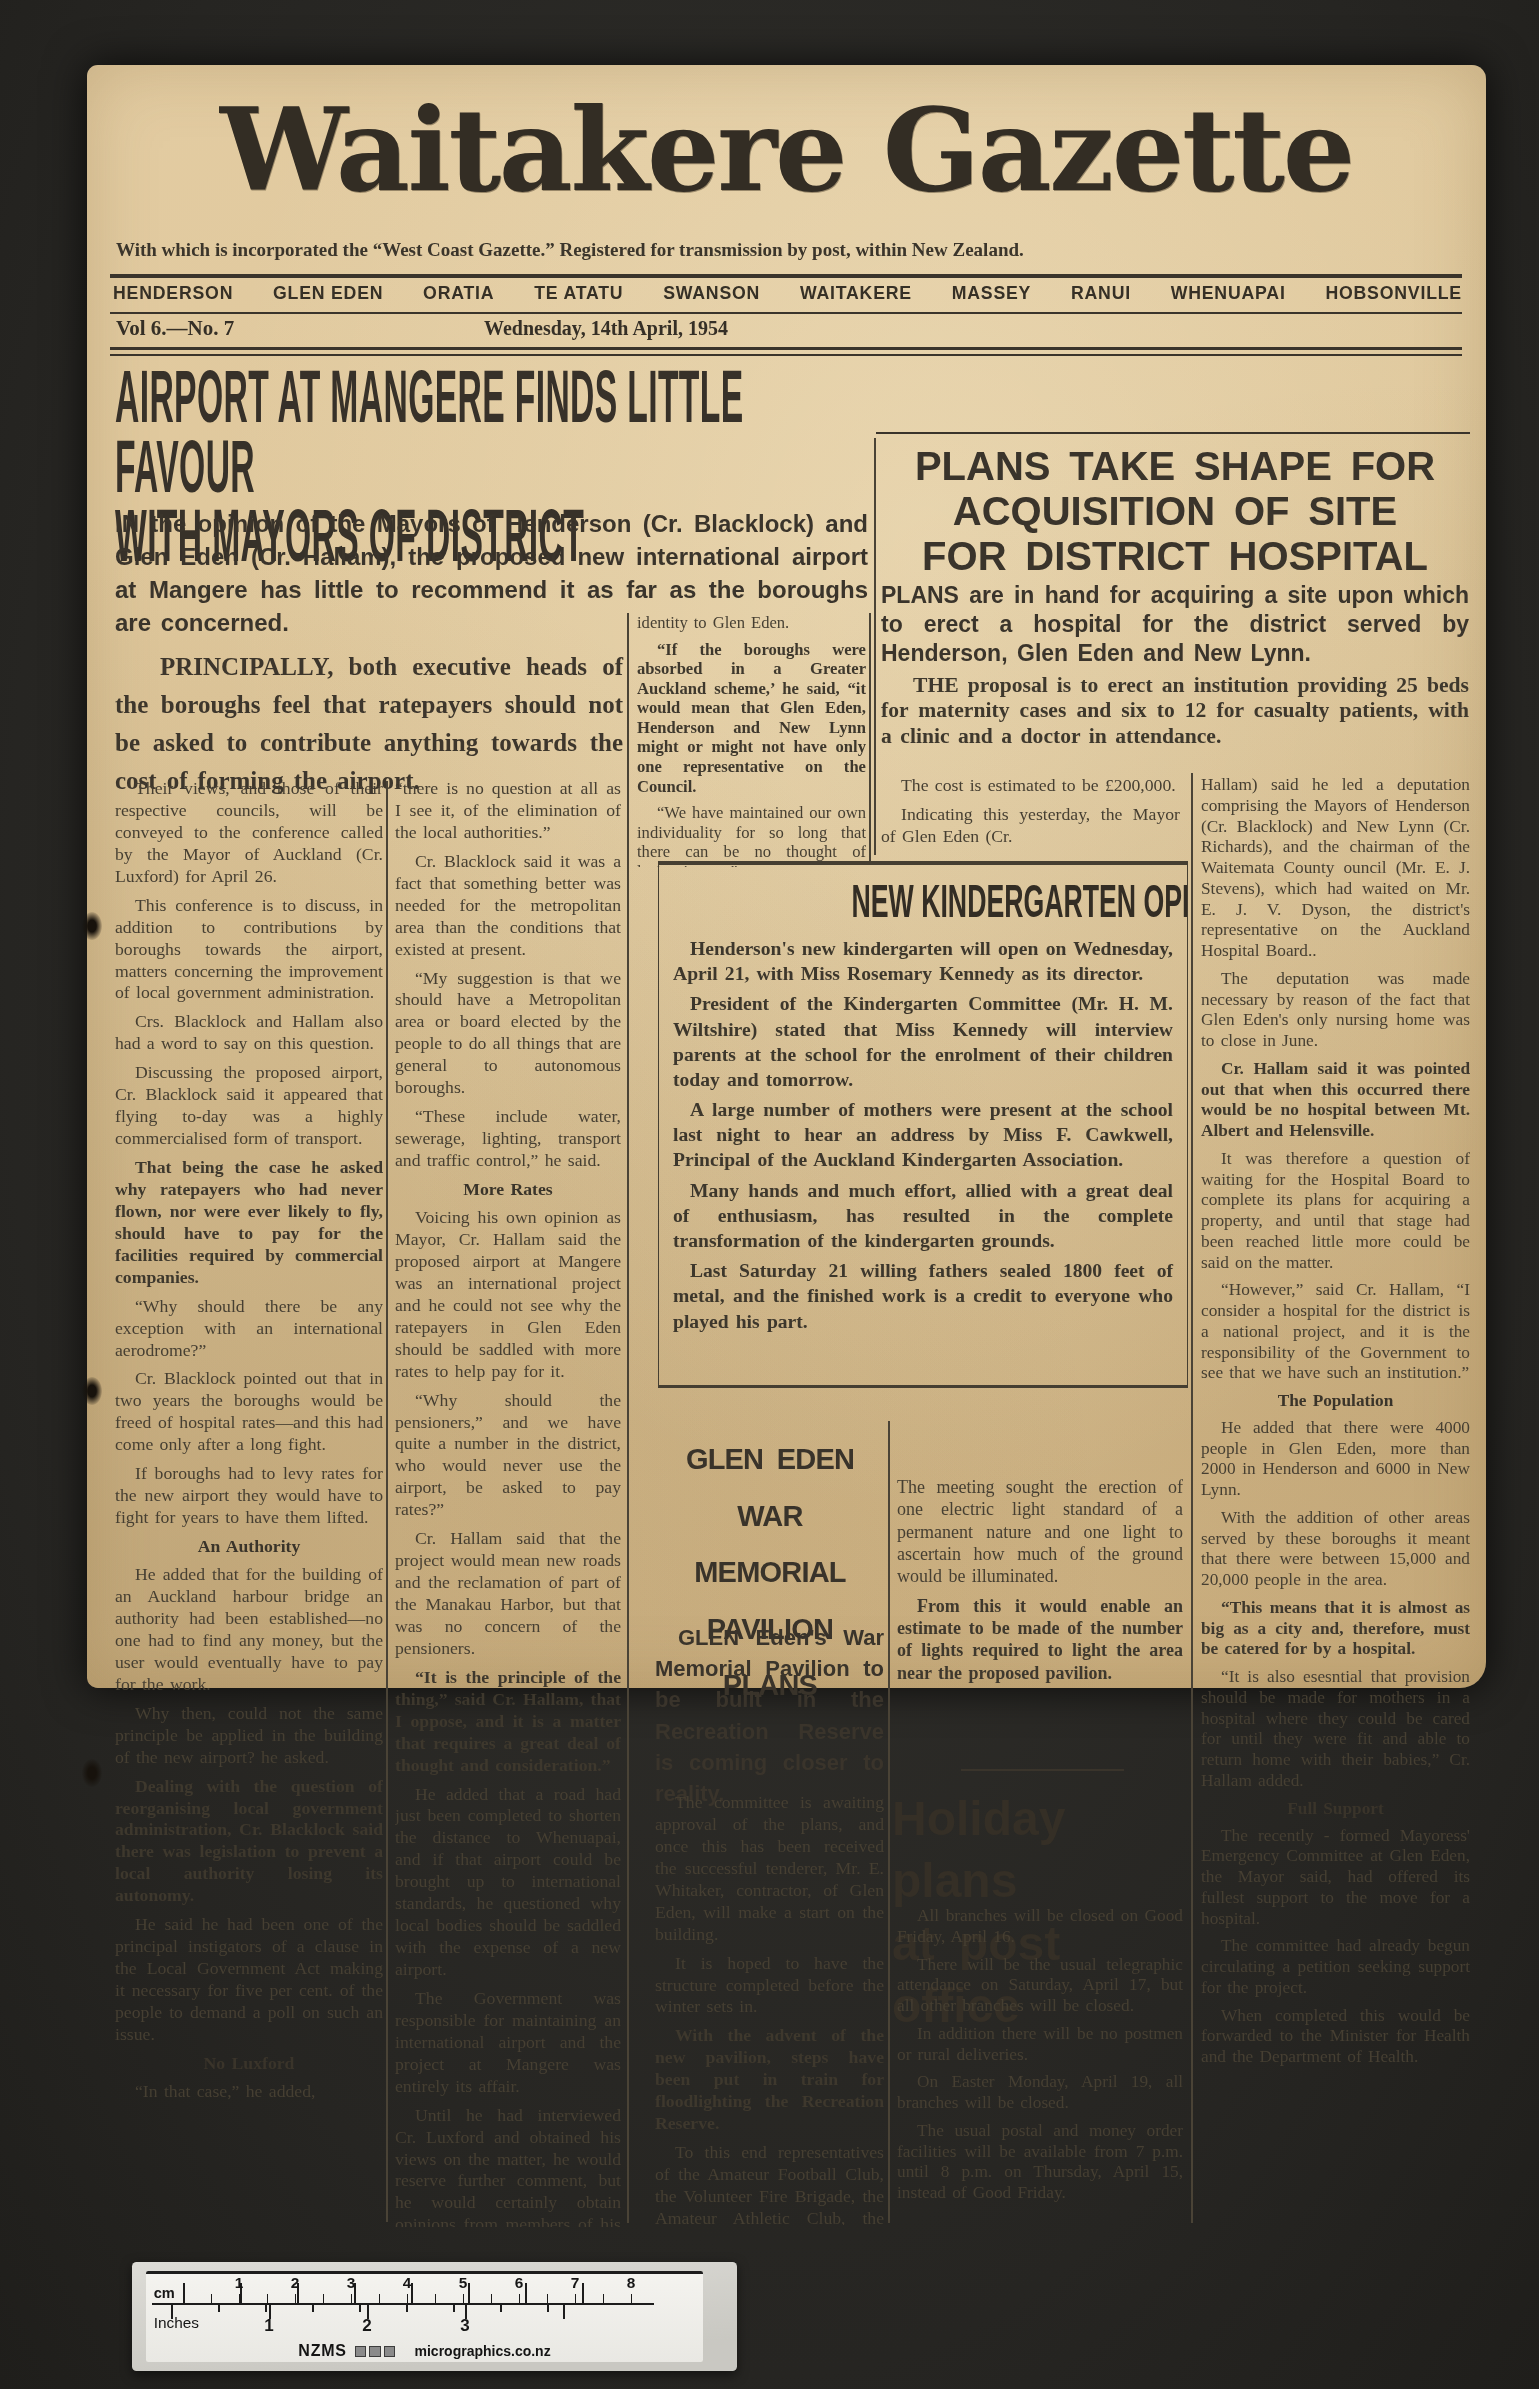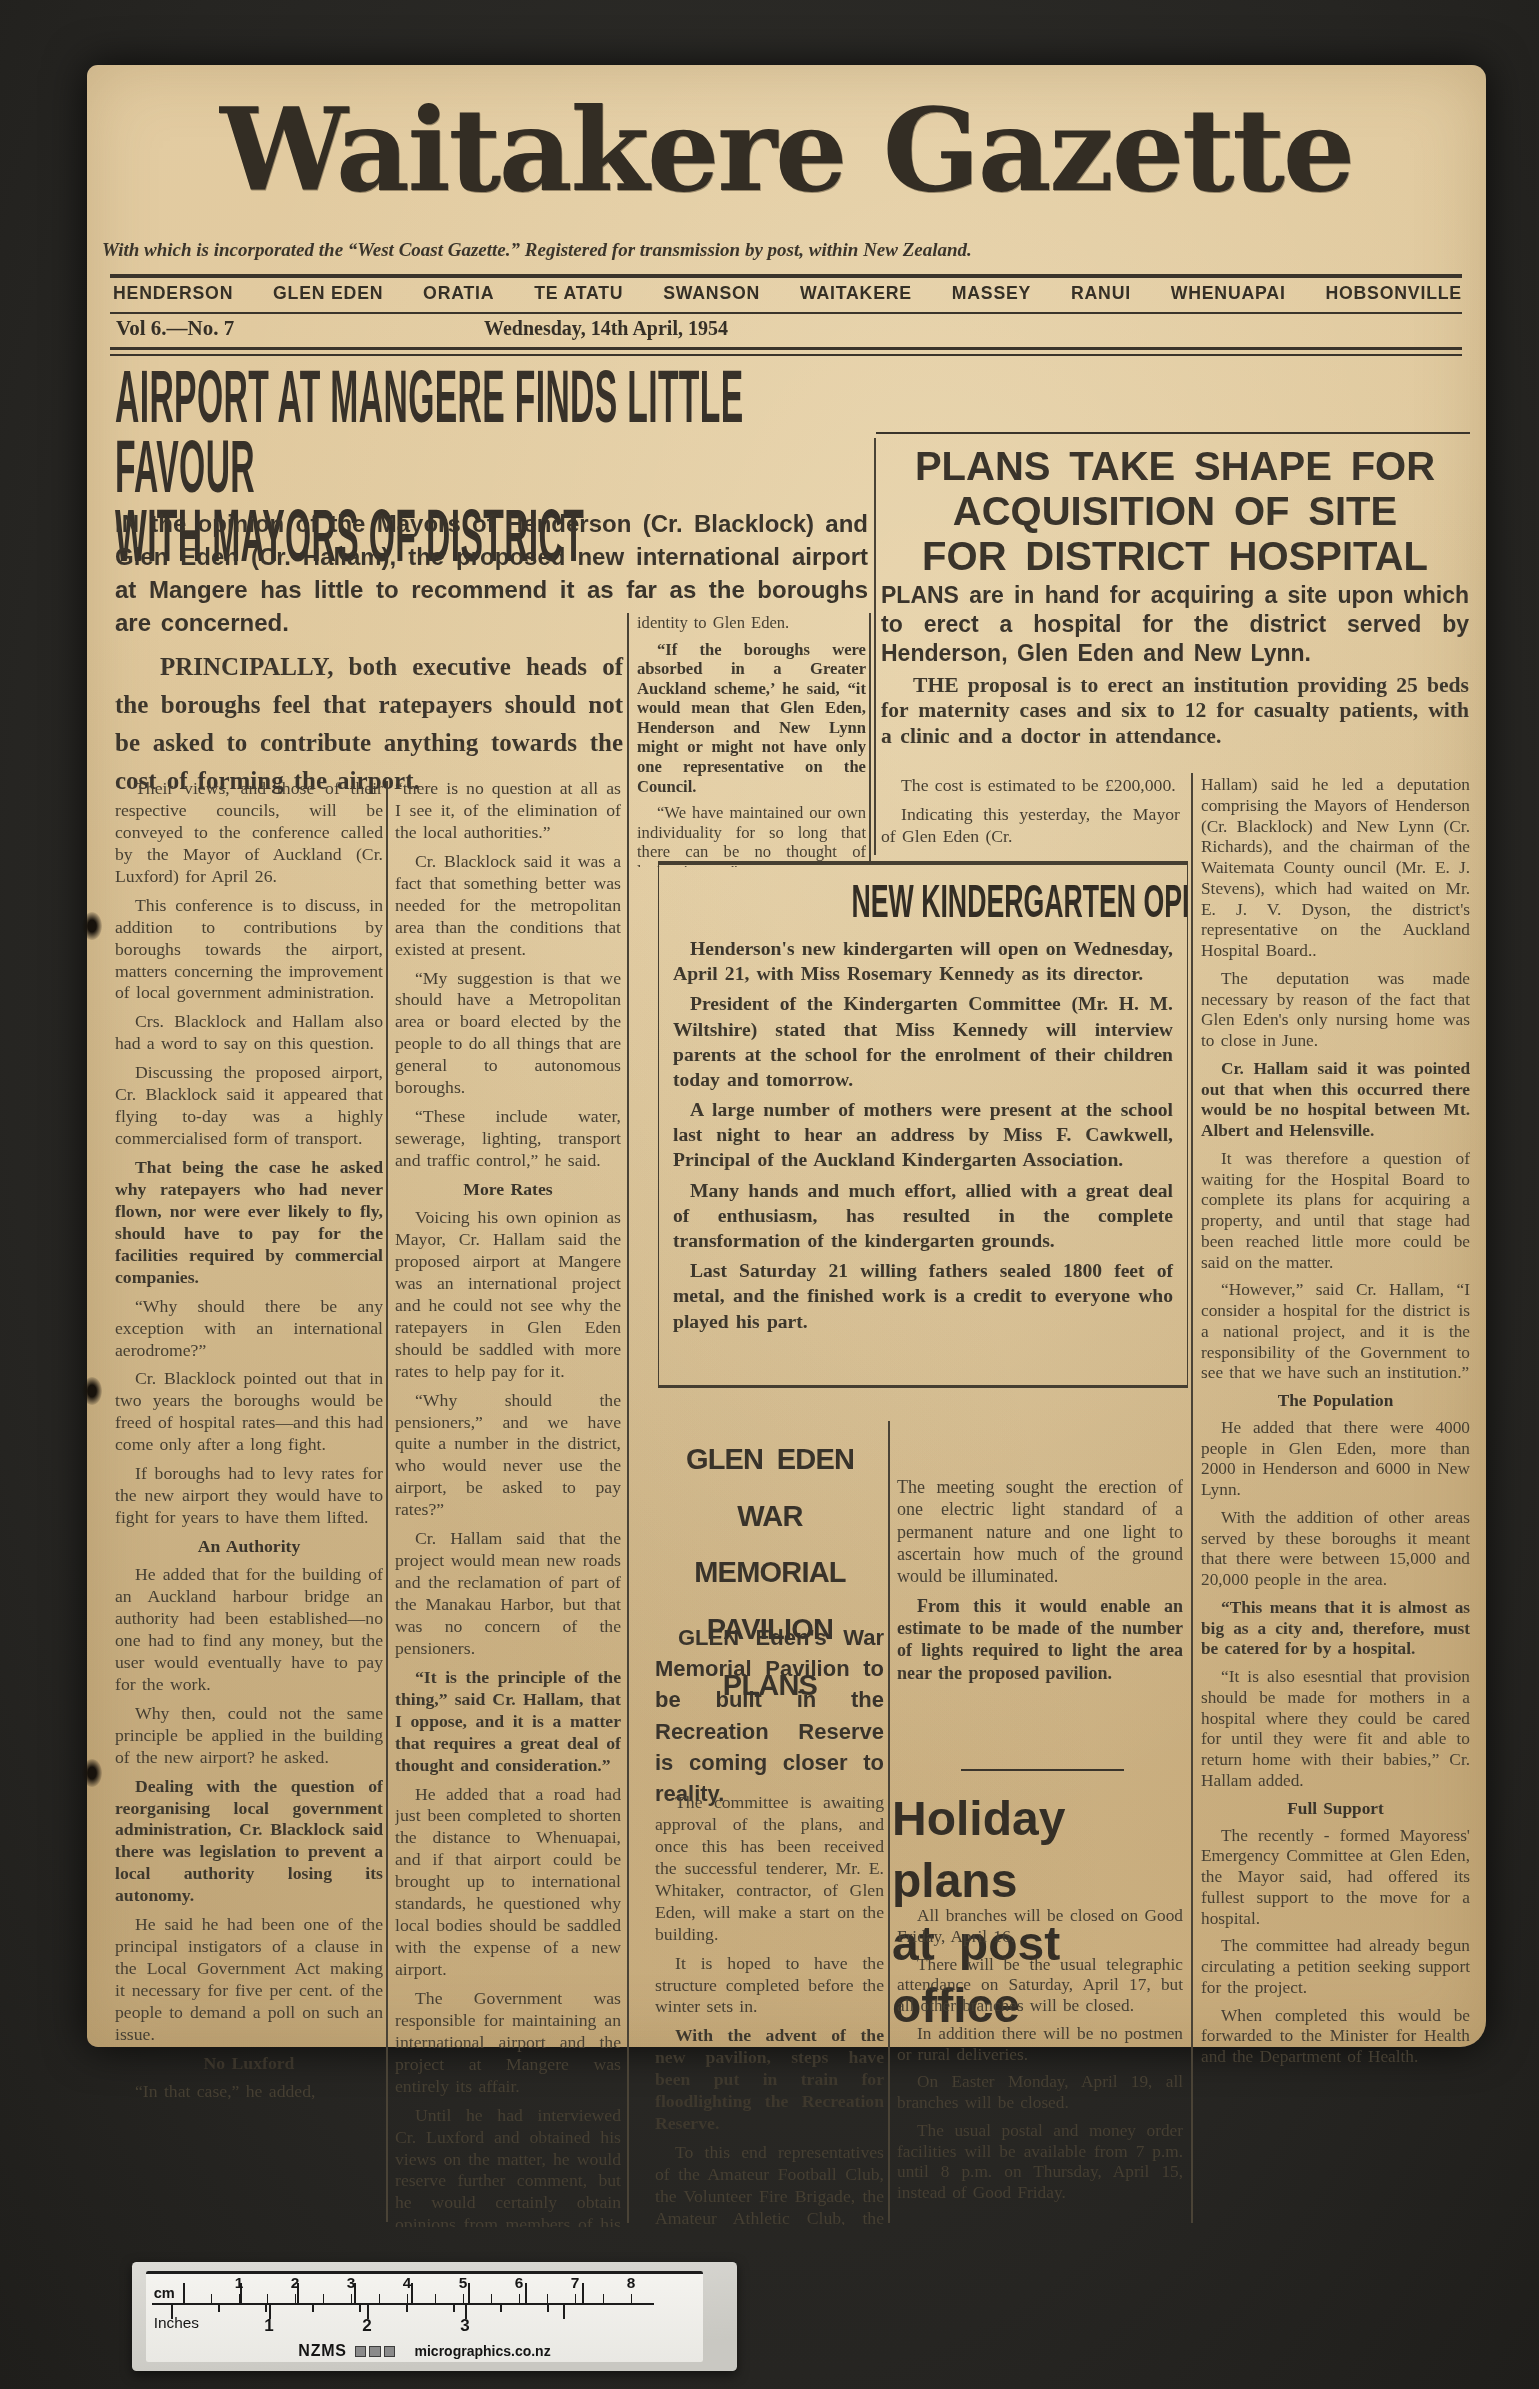--- a/index.html
+++ b/index.html
@@ -4,21 +4,21 @@
 <style>
   * { box-sizing: border-box; margin: 0; padding: 0; }
   html,body { width:1540px; height:2389px; }
   body {
     position: relative;
     background: radial-gradient(ellipse at 50% 40%, #31302c 0%, #262522 70%, #1f1e1b 100%);
     font-family: "Liberation Serif", serif;
     overflow: hidden;
   }
   .paper {
-    position: absolute; left: 87px; top: 65px; width: 1399px; height: 1982px;
+    position: absolute; left: 87px; top: 65px; width: 1399px; height: 1623px;
     background:
       radial-gradient(ellipse at 60% 30%, rgba(255,246,220,0.30), transparent 60%),
       radial-gradient(ellipse at 8% 95%, rgba(110,82,40,0.22), transparent 50%),
       radial-gradient(ellipse at 95% 85%, rgba(120,90,45,0.18), transparent 55%),
       linear-gradient(160deg, #e3cca2 0%, #dcc497 50%, #d3b787 100%);
     border-radius: 10.8px 14px 26px 10.8px;
     box-shadow: 0 0 42px rgba(0,0,0,0.75), inset 0 0 69px rgba(120,90,45,0.25);
     color: #3c362c;
   }
   .rule { position: absolute; background: #3a342b; }
@@ -26,22 +26,22 @@
 
   
   #masthead-title {
     position: absolute; top: 28px; left: 31px; right: 31px;
     text-align: center;
     font-family: "DejaVu Serif", serif; font-weight: bold;
     font-size: 114px; line-height: 1; letter-spacing: -2.3px;
     color: #332d24; text-shadow: 0.8px 0.8px 0 rgba(40,30,15,0.4);
   }
   #masthead-subtitle {
-    position: absolute; top: 174px; left: 15px;
-    font-style: italic; font-weight: bold; font-size: 19px; color: #3b352b;
+    position: absolute; top: 174px; left: 29px;
+    font-weight: bold; font-size: 19px; color: #3b352b;
   }
   #towns {
     position: absolute; top: 218px; left: 26px; width: 1349px;
     display: flex; justify-content: space-between;
     font-family: "Liberation Sans", sans-serif; font-weight: bold;
     font-size: 17.7px; letter-spacing: 0.8px; color: #363026;
   }
   #vol-row { position: absolute; top: 251px; left: 29px; width: 1343px; height: 28px;
     font-weight: bold; font-size: 21px; color: #352f26; }
   #issue-date { position: absolute; left: 368px; top: 0.8px; font-weight: bold; font-size: 20px; }

